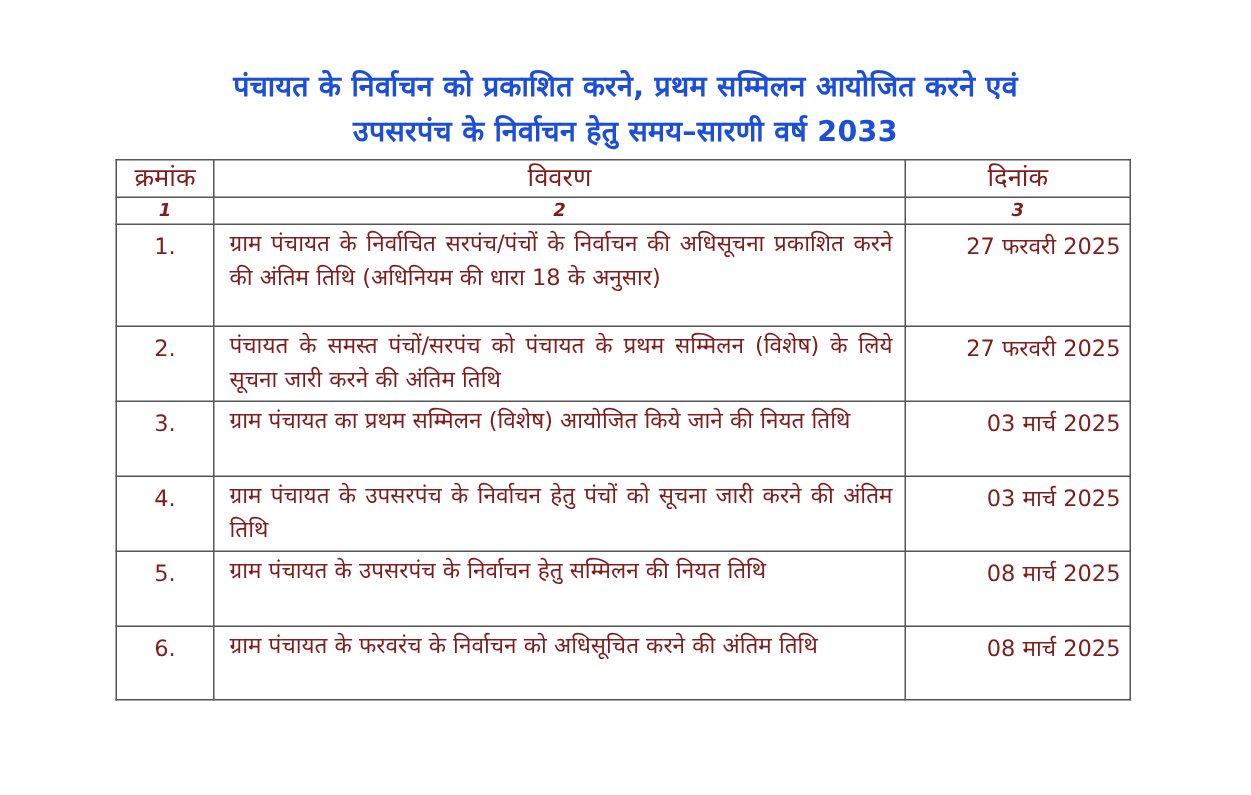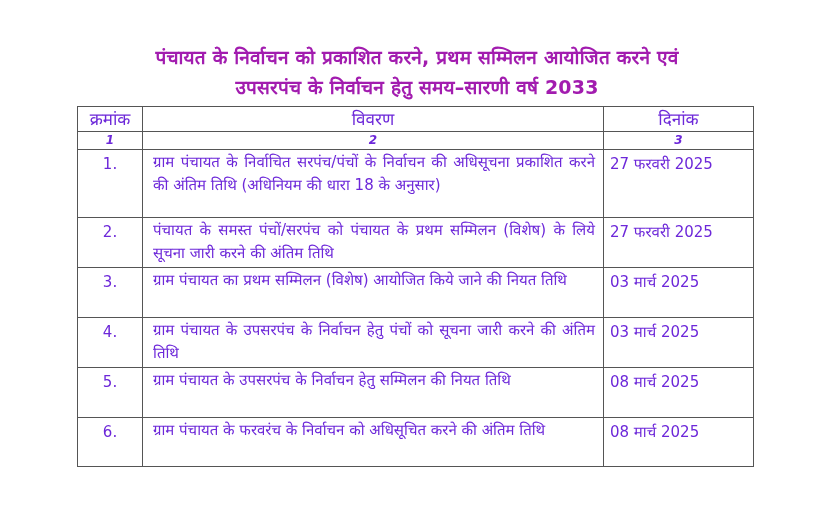--- a/index.html
+++ b/index.html
@@ -1,32 +1,32 @@
 <!DOCTYPE html>
 <html><head>
 <meta charset="utf-8">
 <style>
   html, body { margin:0; padding:0; background:#ffffff; }
   body { width:834px; height:530px; position:relative; overflow:hidden;
          font-family:"DejaVu Sans","Liberation Sans",sans-serif; color:#222; }
   .title { position:absolute; left:0; width:834px; text-align:center;
-           font-size:19px; font-weight:bold; color:#a21caf; letter-spacing:0.2px; }
+           font-size:19px; font-weight:bold; color:#1d4ed8; letter-spacing:0.2px; }
   .t1 { top:44px; }
   .t2 { top:74px; }
   table { position:absolute; left:77px; top:106px; border-collapse:collapse;
           width:676px; table-layout:fixed; }
   td, th { border:1.5px solid #555; padding:0 6px; vertical-align:top;
-           font-size:15px; line-height:23px; color:#6d28d9; font-weight:normal; }
+           font-size:15px; line-height:23px; color:#7f1d1d; font-weight:normal; }
   col.c1 { width:65px; } col.c2 { width:461px; } col.c3 { width:150px; }
   .hdr th { height:23px; font-size:17px; text-align:center; padding-top:1px; }
   .sub th { height:17px; font-size:12px; line-height:17px; font-style:italic;
             font-weight:bold; text-align:center; }
   td.num { text-align:center; padding-top:3px; }
   td.desc { text-align:justify; text-align-last:left; padding:1px 8px 2px 10px; }
-  td.date { text-align:left; padding-top:3px; white-space:nowrap; }
+  td.date { text-align:right; padding-top:3px; white-space:nowrap; }
 </style>
 </head>
 <body>
 
 <div class="title t1">पंचायत के निर्वाचन को प्रकाशित करने, प्रथम सम्मिलन आयोजित करने एवं</div>
 <div class="title t2">उपसरपंच के निर्वाचन हेतु समय–सारणी वर्ष 2033</div>
 
 <table>
   <colgroup>
       <col class="c1">

